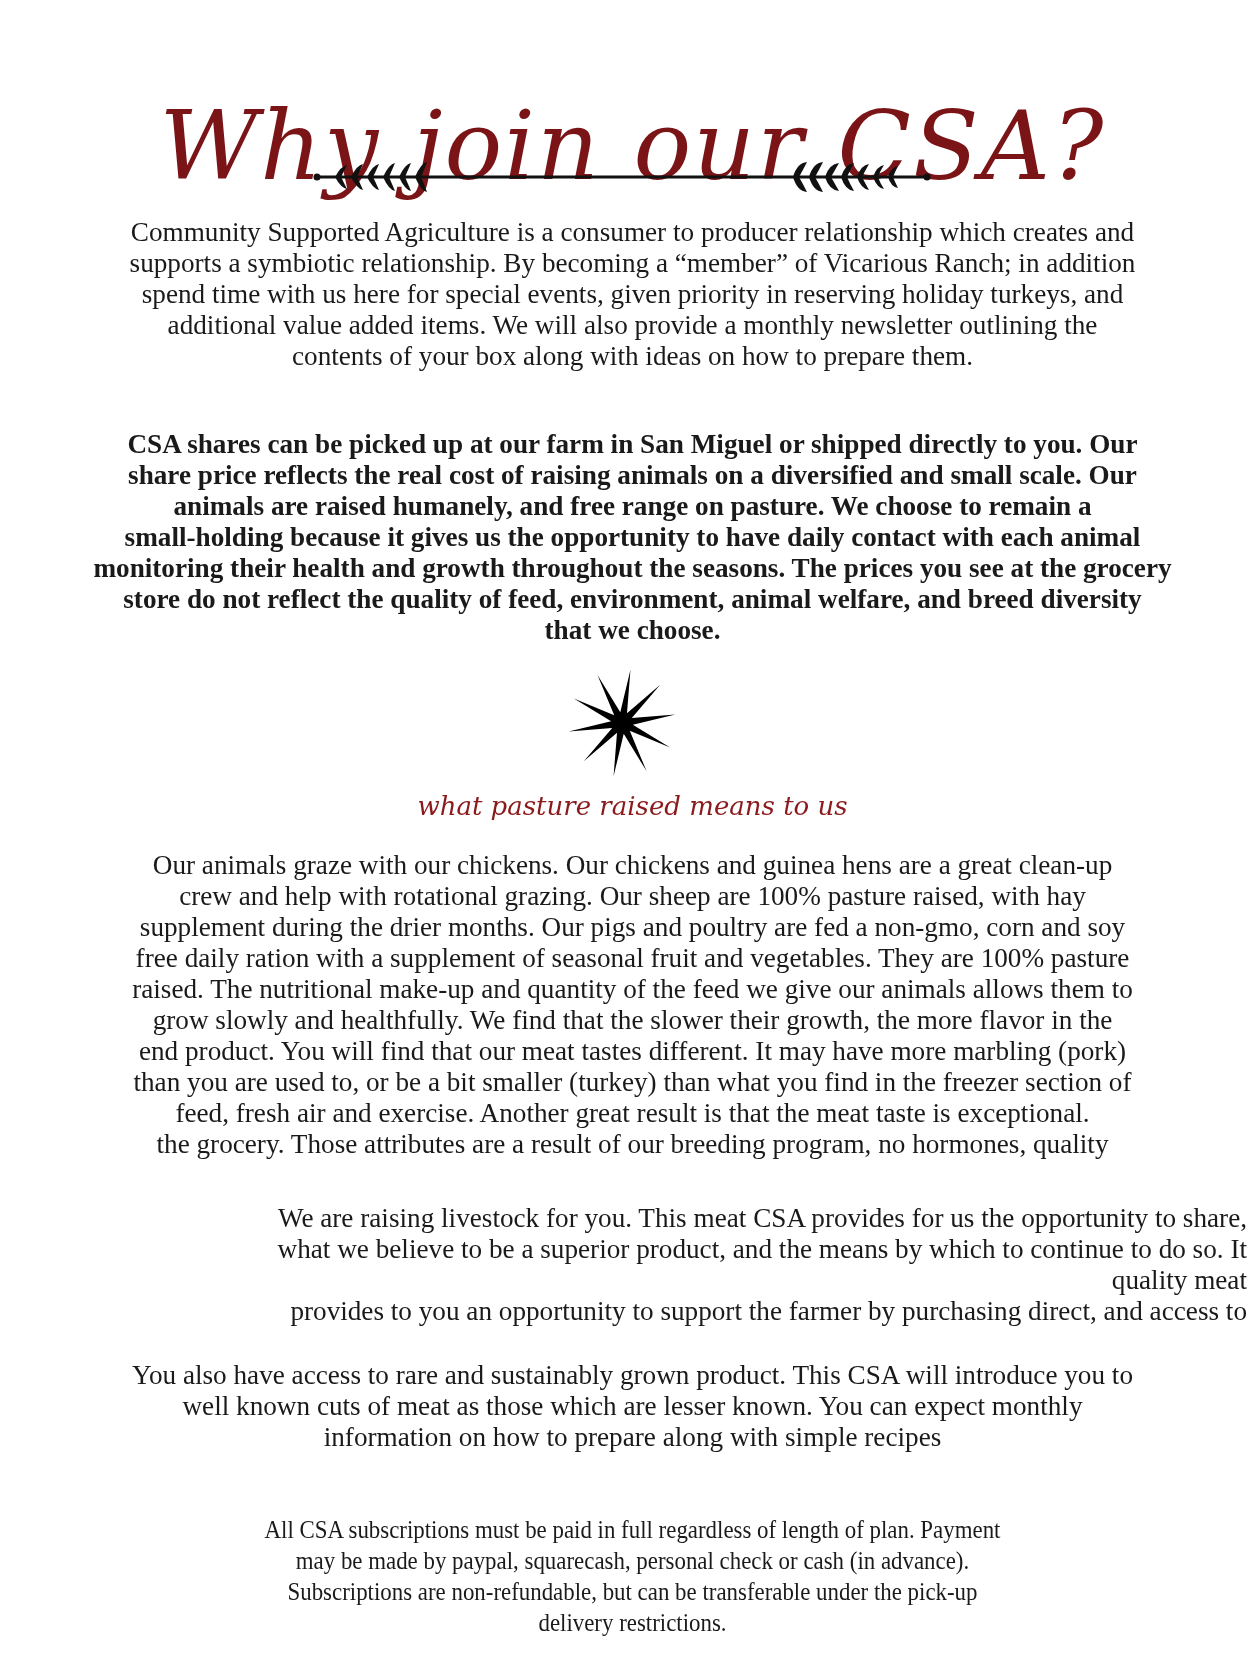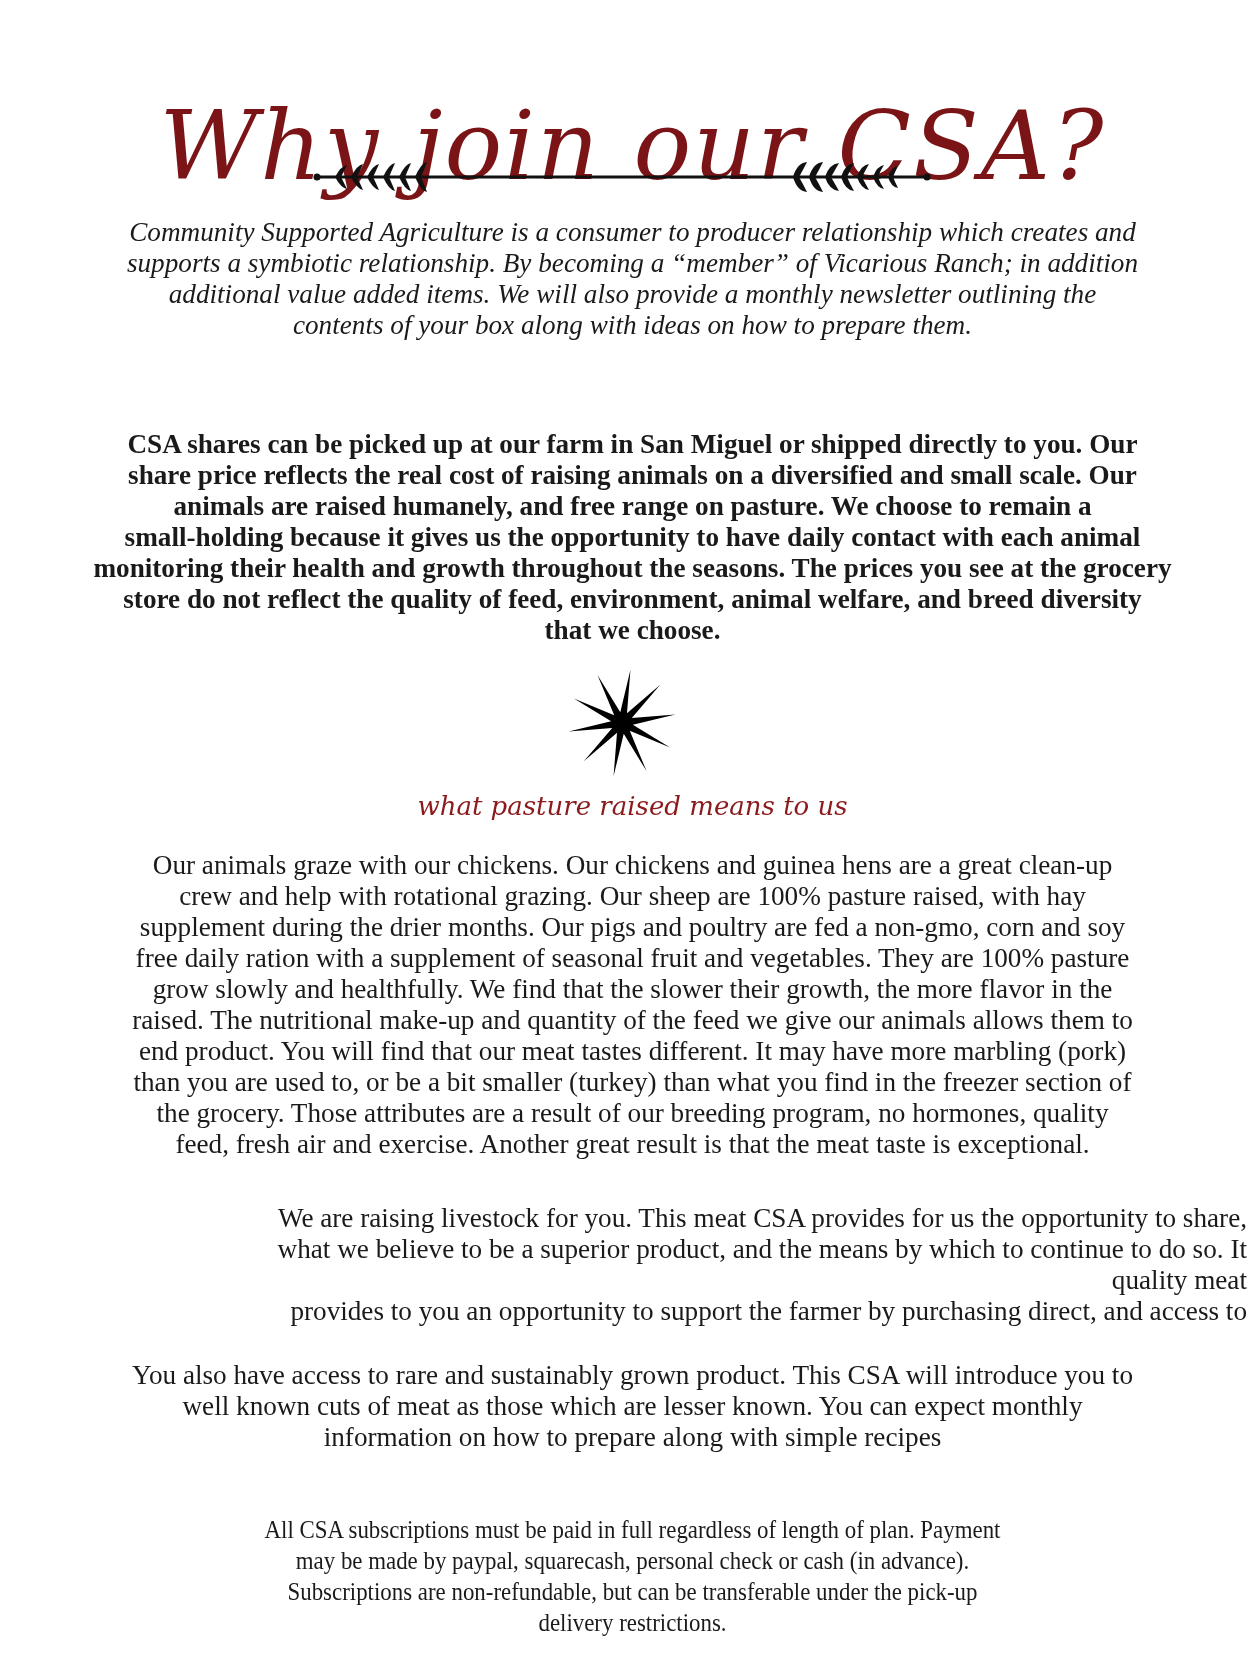--- a/index.html
+++ b/index.html
@@ -48,21 +48,21 @@
       text-align: center;
       font-family: "Liberation Serif", "DejaVu Serif", serif;
       font-size: 27.2px;
       line-height: 31px;
       color: #1a1a1a;
     }
     .para .line {
       display: block;
       white-space: nowrap;
     }
-    .p1 { top: 217px; font-style: italic; }
+    .p1 { top: 217px; }
     .p2 { top: 429px; font-weight: bold; }
     .star {
       position: absolute;
       left: 559px;
       top: 668px;
       width: 110px;
       height: 110px;
     }
     .subtitle {
       position: absolute;
@@ -126,20 +126,21 @@
       <path d="M560 17 q4 -11 11 -12 q-4 6 -6 12 z"></path>
         <path d="M560 17 q4 11 11 12 q-4 -6 -6 -12 z"></path>
       <path d="M575 17 q3 -10 10 -11 q-3 6 -5 11 z"></path>
         <path d="M575 17 q3 10 10 11 q-3 -6 -5 -11 z"></path>
     </g>
   </svg>
 
   <div class="para p1">
     <span class="line">Community Supported Agriculture is a consumer to producer relationship which creates and</span>
     <span class="line">supports a symbiotic relationship.  By becoming a “member” of Vicarious Ranch; in addition</span>
+    <span class="line">spend time with us here for special events, given priority in reserving holiday turkeys, and</span>
     <span class="line">additional value added items.  We will also provide a monthly newsletter outlining the</span>
     <span class="line">contents of your box along with ideas on how to prepare them.</span>
   </div>
 
   <div class="para p2">
     <span class="line">CSA shares can be picked up at our farm in San Miguel or shipped directly to you.  Our</span>
     <span class="line">share price reflects the real cost of raising animals on a diversified and small scale.  Our</span>
     <span class="line">animals are raised humanely, and free range on pasture. We choose to remain a</span>
     <span class="line">small-holding because it gives us the opportunity to have daily contact with each animal</span>
     <span class="line">monitoring their health and growth throughout the seasons.  The prices you see at the grocery</span>
@@ -151,26 +152,26 @@
     <polygon id="star-shape" fill="#000" points="8.45,-53.34 4.99,-9.80 38.18,-38.18 9.80,-4.99 53.34,-8.45 10.86,1.72 48.11,24.52 7.78,7.78 24.52,48.11 1.72,10.86 -8.45,53.34 -4.99,9.80 -38.18,38.18 -9.80,4.99 -53.34,8.45 -10.86,-1.72 -48.11,-24.52 -7.78,-7.78 -24.52,-48.11 -1.72,-10.86"></polygon>
   </svg>
 
   <div class="subtitle">what pasture raised means to us</div>
 
   <div class="para p3">
     <span class="line">Our animals graze with our chickens.  Our chickens and guinea hens are a great clean-up</span>
     <span class="line">crew and help with rotational grazing.  Our sheep are 100% pasture raised, with hay</span>
     <span class="line">supplement during the drier months.  Our pigs and poultry are fed a non-gmo, corn and soy</span>
     <span class="line">free daily ration with a supplement of seasonal fruit and vegetables.  They are 100% pasture</span>
+    <span class="line">raised.  The nutritional make-up and quantity of the feed we give our animals allows them to</span>
     <span class="line">grow slowly and healthfully.  We find that the slower their growth, the more flavor in the</span>
-    <span class="line">raised.  The nutritional make-up and quantity of the feed we give our animals allows them to</span>
     <span class="line">end product.  You will find that our meat tastes different.  It may have more marbling (pork)</span>
     <span class="line">than you are used to, or be a bit smaller (turkey) than what you find in the freezer section of</span>
+    <span class="line">feed, fresh air and exercise.  Another great result is that the meat taste is exceptional.</span>
     <span class="line">the grocery.  Those attributes are a result of our breeding program, no hormones, quality</span>
-    <span class="line">feed, fresh air and exercise.  Another great result is that the meat taste is exceptional.</span>
   </div>
 
   <div class="para p4">
     <span class="line">We are raising livestock for you.  This meat CSA provides for us the opportunity to share,</span>
     <span class="line">what we believe to be a superior product, and the means by which to continue to do so.   It</span>
     <span class="line">quality meat</span>
     <span class="line">provides to you an opportunity to support the farmer by purchasing direct,  and access to</span>
   </div>
 
   <div class="para p5">

